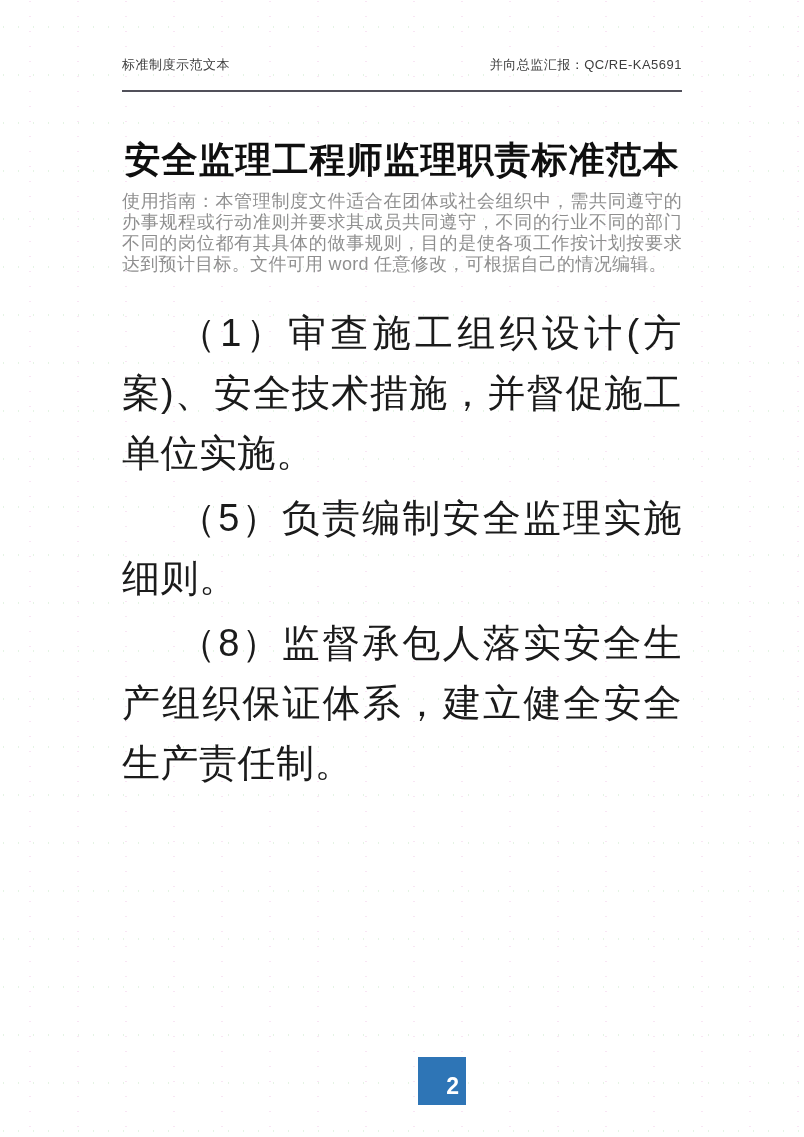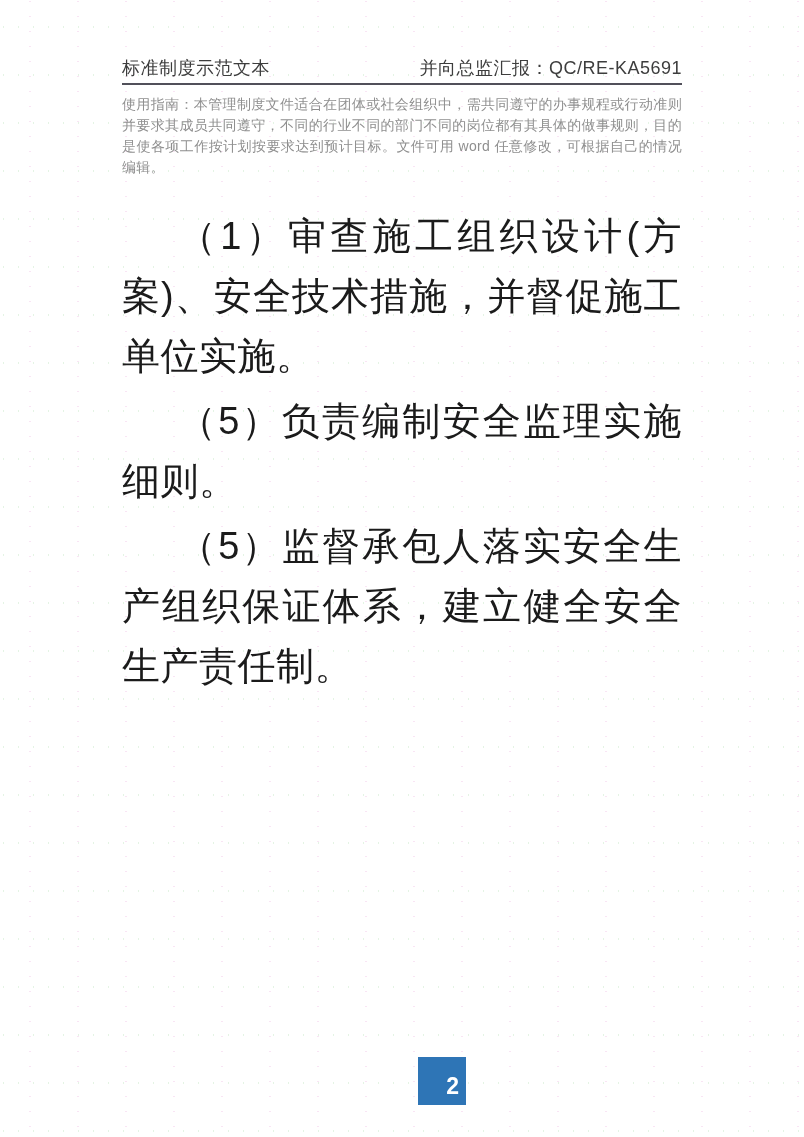--- a/index.html
+++ b/index.html
@@ -28,39 +28,39 @@
     margin: 0 122px;
     width: 560px;
   }
 
   .doc-header {
     padding-top: 56px;
     display: flex;
     justify-content: space-between;
     align-items: flex-end;
     border-bottom: 2px solid #51505a;
-    padding-bottom: 3px;
-    font-size: 18px;
+    padding-bottom: 16px;
+    font-size: 13px;
     color: #3d3d3d;
     letter-spacing: 0.5px;
   }
 
   .doc-title {
     margin-top: 45px;
     text-align: center;
     font-size: 36px;
     line-height: 45px;
     font-weight: 900;
     color: #0f0f0f;
     letter-spacing: 1px;
   }
 
   .usage-note {
     margin-top: 9px;
-    font-size: 14px;
+    font-size: 18px;
     line-height: 21px;
     color: #8f8f8f;
     text-align: justify;
     letter-spacing: 0.3px;
   }
 
   .doc-body {
     margin-top: 28px;
   }
 
@@ -94,27 +94,28 @@
 <body>
 
 <div class="page">
   <div class="content">
 
     <div class="doc-header">
       <span>标准制度示范文本</span>
       <span>并向总监汇报：QC/RE-KA5691</span>
     </div>
 
+    <h1 class="doc-title">安全监理工程师监理职责标准范本</h1>
 
     <p class="usage-note">使用指南：本管理制度文件适合在团体或社会组织中，需共同遵守的办事规程或行动准则并要求其成员共同遵守，不同的行业不同的部门不同的岗位都有其具体的做事规则，目的是使各项工作按计划按要求达到预计目标。文件可用 word 任意修改，可根据自己的情况编辑。</p>
 
     <div class="doc-body">
         <p class="body-para">（1）审查施工组织设计(方案)、安全技术措施，并督促施工单位实施。</p>
         <p class="body-para">（5）负责编制安全监理实施细则。</p>
-        <p class="body-para">（5）监督承包人落实安全生产组织保证体系，建立健全安全生产责任制。</p>
+        <p class="body-para">（8）监督承包人落实安全生产组织保证体系，建立健全安全生产责任制。</p>
       </div>
 
   </div>
 
   <div class="page-number-badge">
     <span>2</span>
   </div>
 </div>
 
 </body></html>

